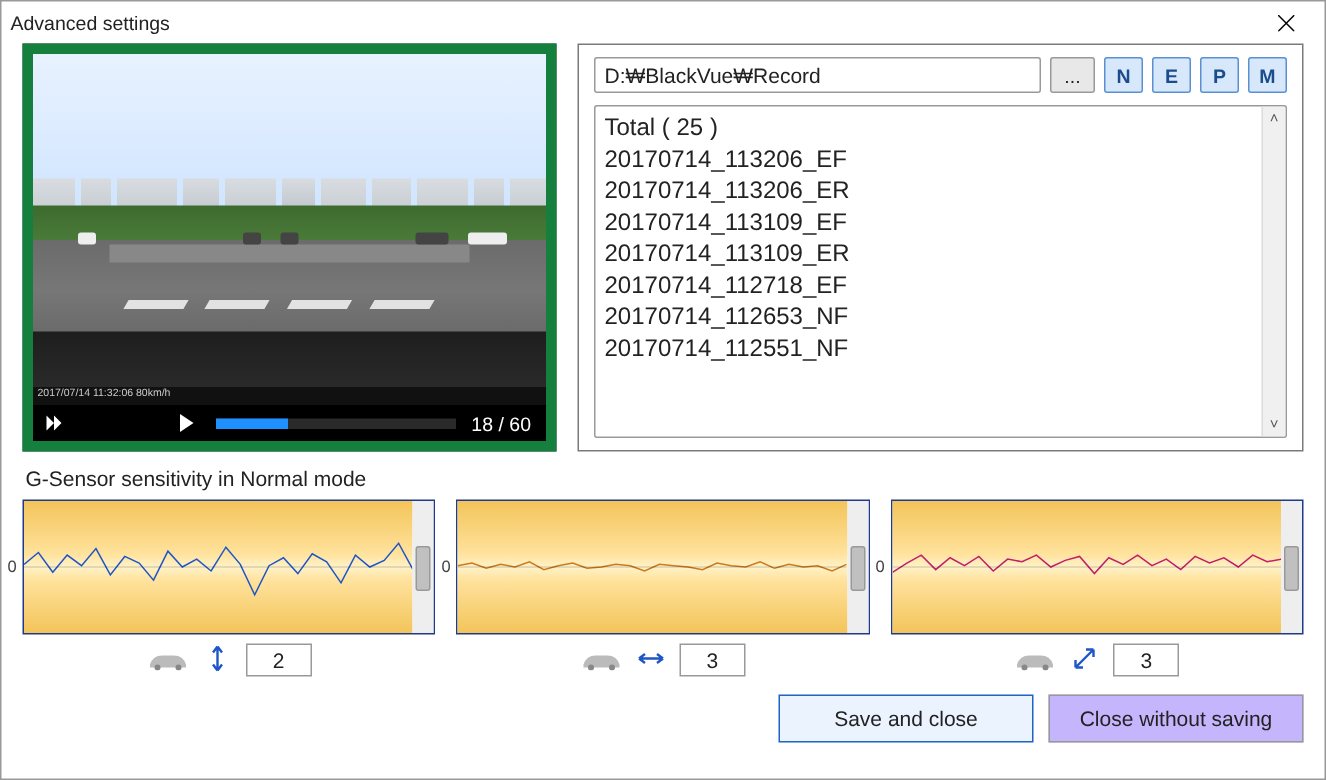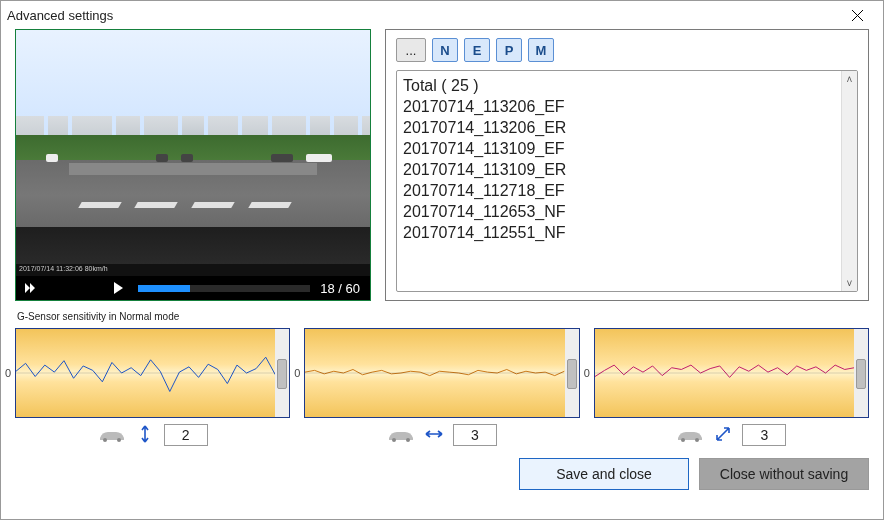--- a/index.html
+++ b/index.html
@@ -5,21 +5,21 @@
   * { box-sizing: border-box; }
   body { margin:0; font-family: "Segoe UI", Arial, sans-serif; font-size:13px; background:#fff; color:#222; }
   .window { width:884px; height:520px; border:1px solid #999; background:#fff; display:flex; flex-direction:column; }
   .titlebar { height:28px; display:flex; align-items:center; padding:0 6px; }
   .titlebar .title { flex:1; font-size:13px; }
   .titlebar .close { width:40px; height:28px; display:flex; align-items:center; justify-content:center; cursor:default; }
   .titlebar .close svg { width:11px; height:11px; }
   .content { flex:1; padding:0 14px 14px 14px; display:flex; flex-direction:column; }
   .top-row { display:flex; gap:14px; height:272px; }
   
-  .video-panel { width:356px; border:1px solid #15803d; position:relative; background:#333; overflow:hidden; }
+  .video-panel { width:356px; border:7px solid #15803d; position:relative; background:#333; overflow:hidden; }
   .sky { position:absolute; left:0; top:0; right:0; height:42%; background:linear-gradient(#e8f2ff,#cfe4ff); }
   .bldgs { position:absolute; left:0; right:0; top:32%; height:18%; display:flex; gap:4px; }
   .bldg { background:linear-gradient(#d8dce0,#b8c0c6); flex:0 0 auto; }
   .trees { position:absolute; left:0; right:0; top:39%; height:9%; background:linear-gradient(#3d6b2f,#4a7a39); }
   .road { position:absolute; left:0; right:0; top:48%; bottom:0; background:linear-gradient(#6b6b6b 0%, #777 25%, #4a4a4a 100%); }
   .road:before { content:""; position:absolute; left:15%; right:15%; top:3px; height:12px; background:#888; }
   .lane { position:absolute; background:#e2e2e2; height:6px; transform:skewX(-30deg); }
   .cars { position:absolute; left:0; right:0; top:46%; height:12px; }
   .car { position:absolute; width:12px; height:8px; background:#444; border-radius:2px; }
   .car.white { background:#eee; }
@@ -37,35 +37,35 @@
   .path-row { display:flex; gap:6px; align-items:center; }
   .path-input { flex:1; height:24px; border:1px solid #999; border-radius:2px; padding:0 6px; font-size:14px; background:#fff; display:flex; align-items:center; }
   .browse-btn { width:30px; height:24px; border:1px solid #999; border-radius:2px; background:#e8e8e8; display:flex; align-items:center; justify-content:center; font-size:13px; cursor:default; }
   .filter-btn { width:26px; height:24px; border:1px solid #5a8fd4; border-radius:2px; background:#d8e8fb; color:#1b4d8c; display:flex; align-items:center; justify-content:center; font-size:13px; cursor:default; font-weight:600; }
   .file-list-wrap { flex:1; margin-top:8px; border:1px solid #999; border-radius:2px; position:relative; overflow:hidden; }
   .file-list { position:absolute; left:2px; right:18px; top:2px; bottom:2px; overflow:hidden; padding:2px 4px; font-size:16px; line-height:21px; }
   .scrollbar { position:absolute; right:0; top:0; bottom:0; width:16px; border-left:1px solid #ddd; background:#f0f0f0; }
   .scroll-up,.scroll-down { position:absolute; left:0; right:0; height:16px; display:flex; align-items:center; justify-content:center; font-size:10px; color:#555; }
   .scroll-up { top:0; } .scroll-down { bottom:0; }
   
-  .sensor-label { margin:10px 0 6px 2px; font-size:10px; }
+  .sensor-label { margin:10px 0 6px 2px; font-size:14px; }
   .sensor-row { display:flex; gap:14px; }
   .sensor-panel { flex:1; height:90px; border:1px solid #1e3a8a; position:relative; background:#fff; display:flex; }
   .sensor-graph { flex:1; background:linear-gradient(#f3c45a, #ffe29c 40%, #fff2c8 50%, #ffe29c 60%, #f3c45a); position:relative; overflow:hidden; }
   .sensor-scroll { width:14px; background:#eee; position:relative; }
   .sensor-thumb { position:absolute; left:2px; right:2px; height:30px; background:#c0c0c0; border:1px solid #999; border-radius:2px; }
   .zero-label { position:absolute; left:-10px; top:50%; transform:translateY(-50%); font-size:11px; color:#444; }
   .sensor-ctrl-row { display:flex; gap:14px; margin-top:6px; }
   .sensor-ctrl { flex:1; display:flex; align-items:center; justify-content:center; gap:10px; }
   .car-glyph { width:28px; height:14px; position:relative; }
   .car-glyph svg { width:28px; height:14px; }
   .arrows svg { width:18px; height:18px; }
   .val-box { width:44px; height:22px; border:1px solid #999; background:#fff; display:flex; align-items:center; justify-content:center; font-size:14px; }
   .button-row { display:flex; gap:10px; justify-content:flex-end; margin-top:12px; }
-  .btn { width:170px; height:32px; border:1px solid #999; background:#a3a3a3; display:flex; align-items:center; justify-content:center; font-size:14px; cursor:default; }
+  .btn { width:170px; height:32px; border:1px solid #999; background:#c4b5fd; display:flex; align-items:center; justify-content:center; font-size:14px; cursor:default; }
   .btn.primary { border:1px solid #1e66c4; background:#eaf3fe; }
   svg polyline, svg path.stroke { fill:none; stroke-width:1; }
 </style>
 </head>
 <body>
 
 <div class="window">
   <div class="titlebar">
     <div class="title">Advanced settings</div>
     <div class="close">
@@ -123,20 +123,23 @@
             </div>
           <div class="progress">
               <div class="fill"></div>
             </div>
           <div class="frame-count">18 / 60</div>
         </div>
       </div>
 
       <div class="right-panel">
         <div class="path-row">
+          <div class="path-input">
+              <span>D:₩BlackVue₩Record</span>
+            </div>
           <div class="browse-btn">
               <span>...</span>
             </div>
           <div class="filter-btn">
               <span>N</span>
             </div>
           <div class="filter-btn">
               <span>E</span>
             </div>
           <div class="filter-btn">

